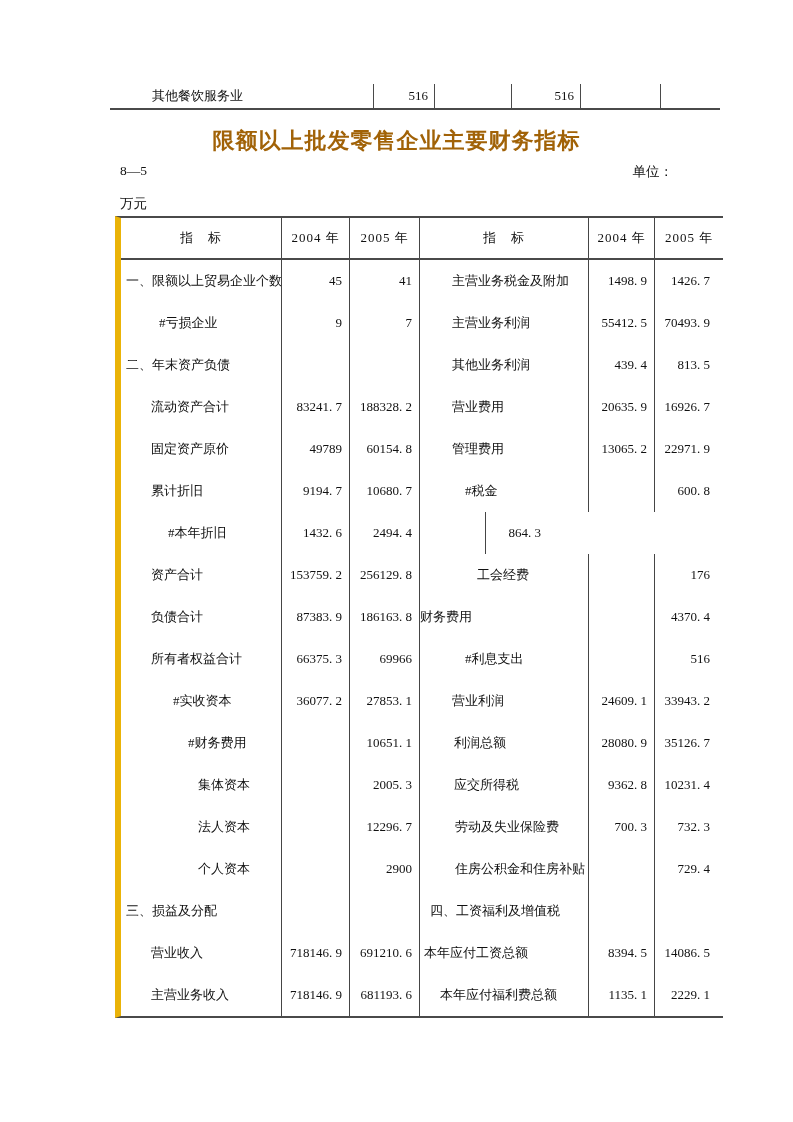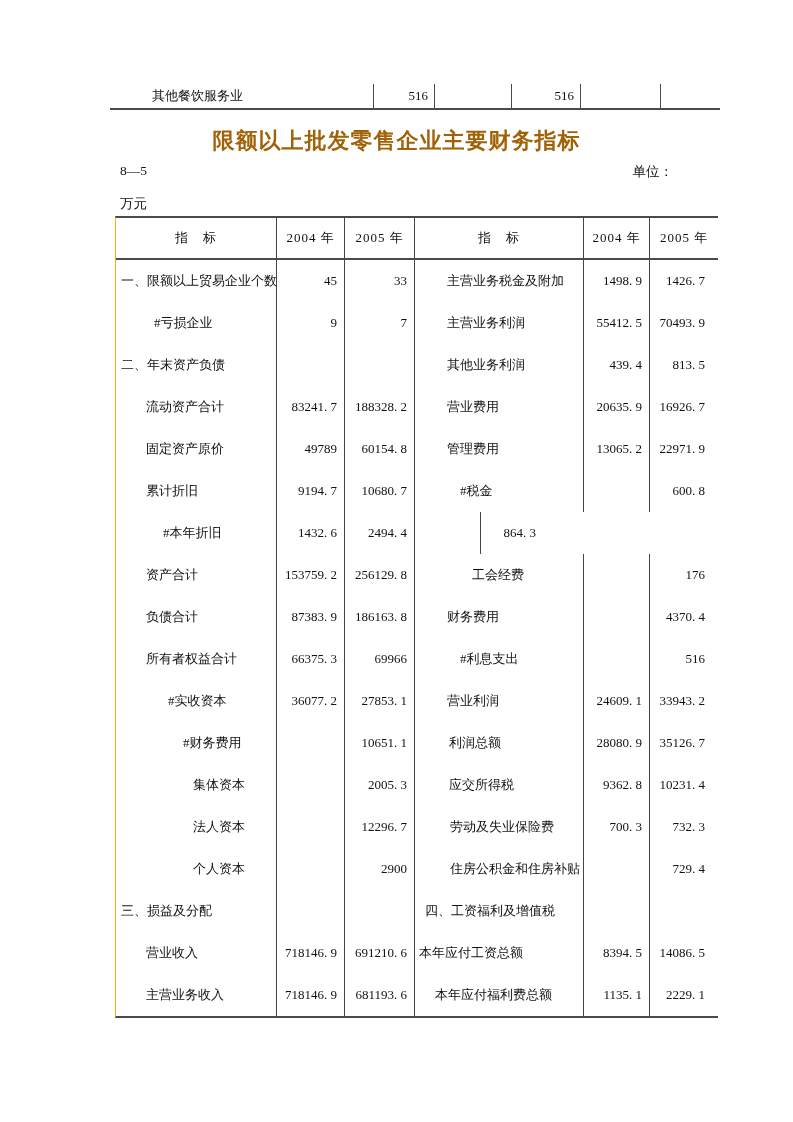--- a/index.html
+++ b/index.html
@@ -33,21 +33,21 @@
   }
   #meta-line{position:absolute;left:0;top:163px;width:793px;height:18px;font-size:13.5px;}
   #table-code{position:absolute;left:120px;top:0;}
   #unit-label{position:absolute;right:120px;top:0;}
   #unit-line{position:absolute;left:120px;top:195px;font-size:13.5px;}
   
   #fin-table{
     position:absolute;left:115px;top:216px;width:602px;
     border-top:2px solid #4a4a4a;
     border-bottom:2px solid #4a4a4a;
-    border-left:1px solid #eab308;
+    border-left:6px solid #eab308;
     box-sizing:content-box;
     font-size:13px;
   }
   .trow,#thead-row{display:flex;width:602px;}
   #thead-row{height:42px;border-bottom:2px solid #4a4a4a;box-sizing:border-box;}
   .trow{height:42px;}
   .cell{
     box-sizing:border-box;height:100%;
     display:flex;align-items:center;
     overflow:hidden;white-space:nowrap;
@@ -91,21 +91,21 @@
       <div class="cell hcell c2">2004 年</div>
       <div class="cell hcell c3">2005 年</div>
       <div class="cell hcell c4">指　标</div>
       <div class="cell hcell c5">2004 年</div>
       <div class="cell hcell c6">2005 年</div>
     </div>
     <div id="tbody">
         <div class="trow">
           <div class="cell c1 c-label" style="padding-left: 5px;">一、限额以上贸易企业个数</div>
           <div class="cell c2 c-num">45</div>
-          <div class="cell c3 c-num">33</div>
+          <div class="cell c3 c-num">41</div>
           <div class="cell c4 c-label" style="padding-left: 32px;">主营业务税金及附加</div>
           <div class="cell c5 c-num">1498. 9</div>
           <div class="cell c6 c-num">1426. 7</div>
         </div>
         <div class="trow">
           <div class="cell c1 c-label" style="padding-left: 38px;">#亏损企业</div>
           <div class="cell c2 c-num">9</div>
           <div class="cell c3 c-num">7</div>
           <div class="cell c4 c-label" style="padding-left: 32px;">主营业务利润</div>
           <div class="cell c5 c-num">55412. 5</div>
@@ -155,21 +155,21 @@
           <div class="cell c2 c-num">153759. 2</div>
           <div class="cell c3 c-num">256129. 8</div>
           <div class="cell c4 c-label" style="padding-left: 57px;">工会经费</div>
           <div class="cell c5 c-num"></div>
           <div class="cell c6 c-num">176</div>
         </div>
         <div class="trow">
           <div class="cell c1 c-label" style="padding-left: 30px;">负债合计</div>
           <div class="cell c2 c-num">87383. 9</div>
           <div class="cell c3 c-num">186163. 8</div>
-          <div class="cell c4 c-label" style="padding-left: 32px;">财务费用</div>
+          <div class="cell c4 c-label" style="">财务费用</div>
           <div class="cell c5 c-num"></div>
           <div class="cell c6 c-num">4370. 4</div>
         </div>
         <div class="trow">
           <div class="cell c1 c-label" style="padding-left: 30px;">所有者权益合计</div>
           <div class="cell c2 c-num">66375. 3</div>
           <div class="cell c3 c-num">69966</div>
           <div class="cell c4 c-label" style="padding-left: 45px;">#利息支出</div>
           <div class="cell c5 c-num"></div>
           <div class="cell c6 c-num">516</div>

